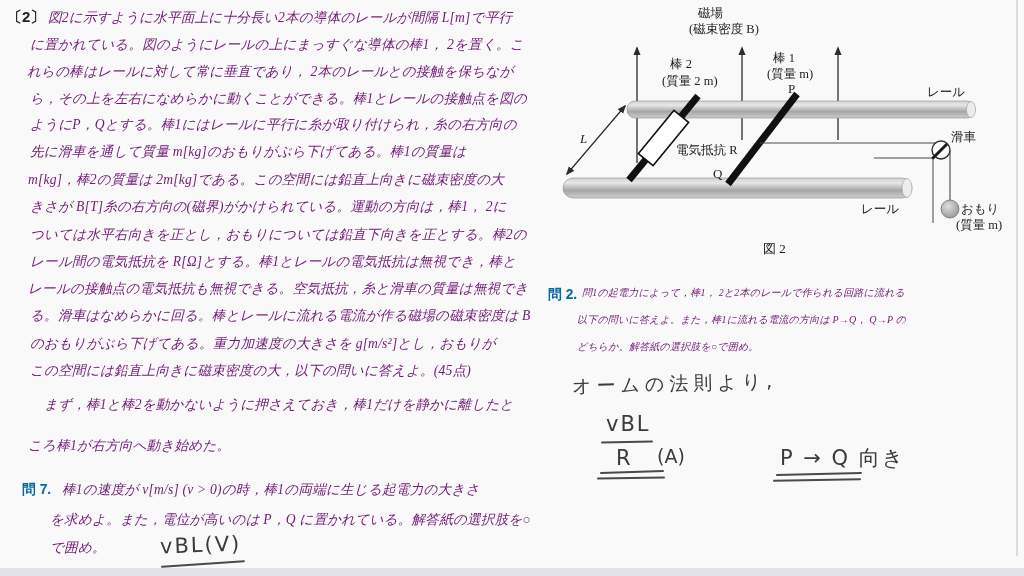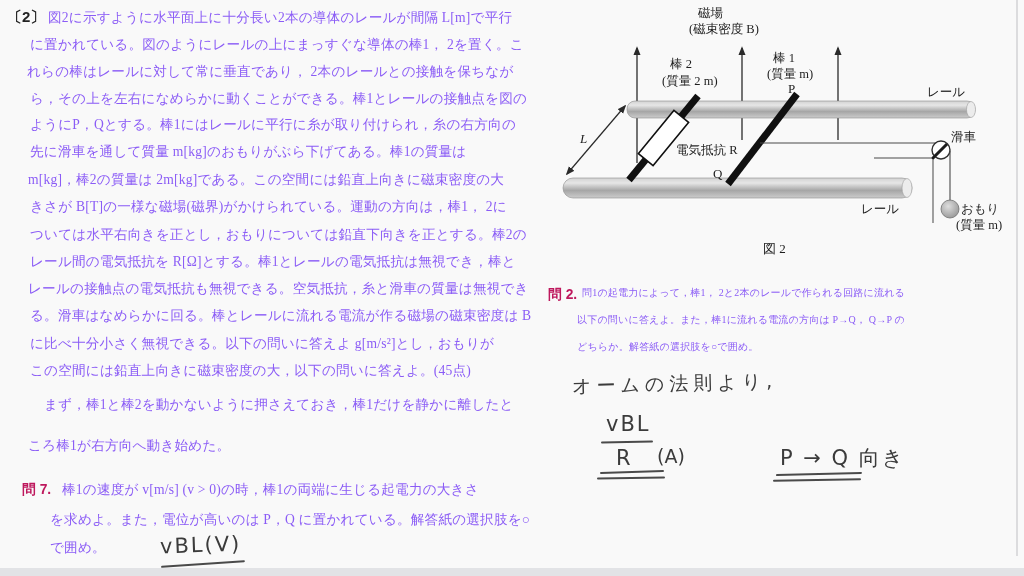--- a/index.html
+++ b/index.html
@@ -1,22 +1,22 @@
 <!DOCTYPE html>
 <html><head>
 <meta charset="utf-8">
 <style>
   html,body{margin:0;padding:0;}
   body{width:1024px;height:576px;overflow:hidden;background:#f9f9f9;position:relative;
        font-family:"Liberation Serif","DejaVu Serif",serif;color:#222;}
-  .line{position:absolute;white-space:nowrap;font-size:13.6px;letter-spacing:.2px;color:#8b5cf6;}
+  .line{position:absolute;white-space:nowrap;font-size:13.6px;letter-spacing:.2px;color:#701a75;font-style:italic;}
   .line.r{font-size:10px;}
   .pnum{position:absolute;font-weight:bold;font-size:15px;font-family:"Liberation Sans","DejaVu Sans",sans-serif;}
   .qlabel{position:absolute;font-weight:bold;font-size:13.8px;white-space:nowrap;
-          font-family:"Liberation Sans","DejaVu Sans",sans-serif;color:#be185d;}
+          font-family:"Liberation Sans","DejaVu Sans",sans-serif;color:#0369a1;}
   .hand{position:absolute;white-space:nowrap;color:#3b3b3b;
         font-family:"DejaVu Sans",sans-serif;}
   .hw-ohm{font-size:19px;letter-spacing:5px;transform:rotate(-1.5deg);}
   .hw-big{font-size:21px;letter-spacing:2px;}
   .hw-med{font-size:19px;}
   .stroke{position:absolute;height:2px;background:#4a4a4a;border-radius:2px;}
   .figure{position:absolute;left:550px;top:0;width:474px;height:270px;}
   .edge-line{position:absolute;left:1016px;top:0;width:2px;height:556px;background:#dcdcde;}
   .bottom-strip{position:absolute;left:0;top:568px;width:1024px;height:8px;background:#e2e3e6;}
   svg text{font-family:"Liberation Serif","DejaVu Serif",serif;fill:#1e1e1e;}
@@ -26,26 +26,26 @@
 
 <div>
   <span class="pnum" style="left:7px;top:8px">〔2〕</span>
   <div class="line" style="left:48px;top:9px">図2に示すように水平面上に十分長い2本の導体のレールが間隔 L[m]で平行</div>
   <div class="line" style="left:30px;top:36px">に置かれている。図のようにレールの上にまっすぐな導体の棒1， 2を置く。こ</div>
   <div class="line" style="left:27px;top:63px">れらの棒はレールに対して常に垂直であり， 2本のレールとの接触を保ちなが</div>
   <div class="line" style="left:30px;top:90px">ら，その上を左右になめらかに動くことができる。棒1とレールの接触点を図の</div>
   <div class="line" style="left:30px;top:116px">ようにP，Qとする。棒1にはレールに平行に糸が取り付けられ，糸の右方向の</div>
   <div class="line" style="left:30px;top:143px">先に滑車を通して質量 m[kg]のおもりがぶら下げてある。棒1の質量は</div>
   <div class="line" style="left:28px;top:171px">m[kg]，棒2の質量は 2m[kg]である。この空間には鉛直上向きに磁束密度の大</div>
-  <div class="line" style="left:30px;top:198px">きさが B[T]の一様な磁場(磁界)がかけられている。運動の方向は，棒1， 2に</div>
+  <div class="line" style="left:30px;top:198px">きさが B[T]糸の右方向の(磁界)がかけられている。運動の方向は，棒1， 2に</div>
   <div class="line" style="left:30px;top:226px">ついては水平右向きを正とし，おもりについては鉛直下向きを正とする。棒2の</div>
   <div class="line" style="left:30px;top:253px">レール間の電気抵抗を R[Ω]とする。棒1とレールの電気抵抗は無視でき，棒と</div>
   <div class="line" style="left:28px;top:280px">レールの接触点の電気抵抗も無視できる。空気抵抗，糸と滑車の質量は無視でき</div>
   <div class="line" style="left:30px;top:307px">る。滑車はなめらかに回る。棒とレールに流れる電流が作る磁場の磁束密度は B</div>
-  <div class="line" style="left:30px;top:335px">に比べ十分小さく無視できる。以下の問いに答えよ g[m/s²]とし，おもりが</div>
+  <div class="line" style="left:30px;top:335px">のおもりがぶら下げてある。重力加速度の大きさを g[m/s²]とし，おもりが</div>
   <div class="line" style="left:30px;top:362px">この空間には鉛直上向きに磁束密度の大，以下の問いに答えよ。(45点)</div>
   <div class="line" style="left:44px;top:396px">まず，棒1と棒2を動かないように押さえておき，棒1だけを静かに離したと</div>
   <div class="line" style="left:28px;top:437px">ころ棒1が右方向へ動き始めた。</div>
 </div>
 
 <div>
   <span class="qlabel" style="left:22px;top:481px">問 7.</span>
   <div class="line" style="left:62px;top:481px">棒1の速度が v[m/s] (v &gt; 0)の時，棒1の両端に生じる起電力の大きさ</div>
   <div class="line" style="left:50px;top:511px">を求めよ。また，電位が高いのは P，Q に置かれている。解答紙の選択肢を○</div>
   <div class="line" style="left:50px;top:539px">で囲め。</div>

